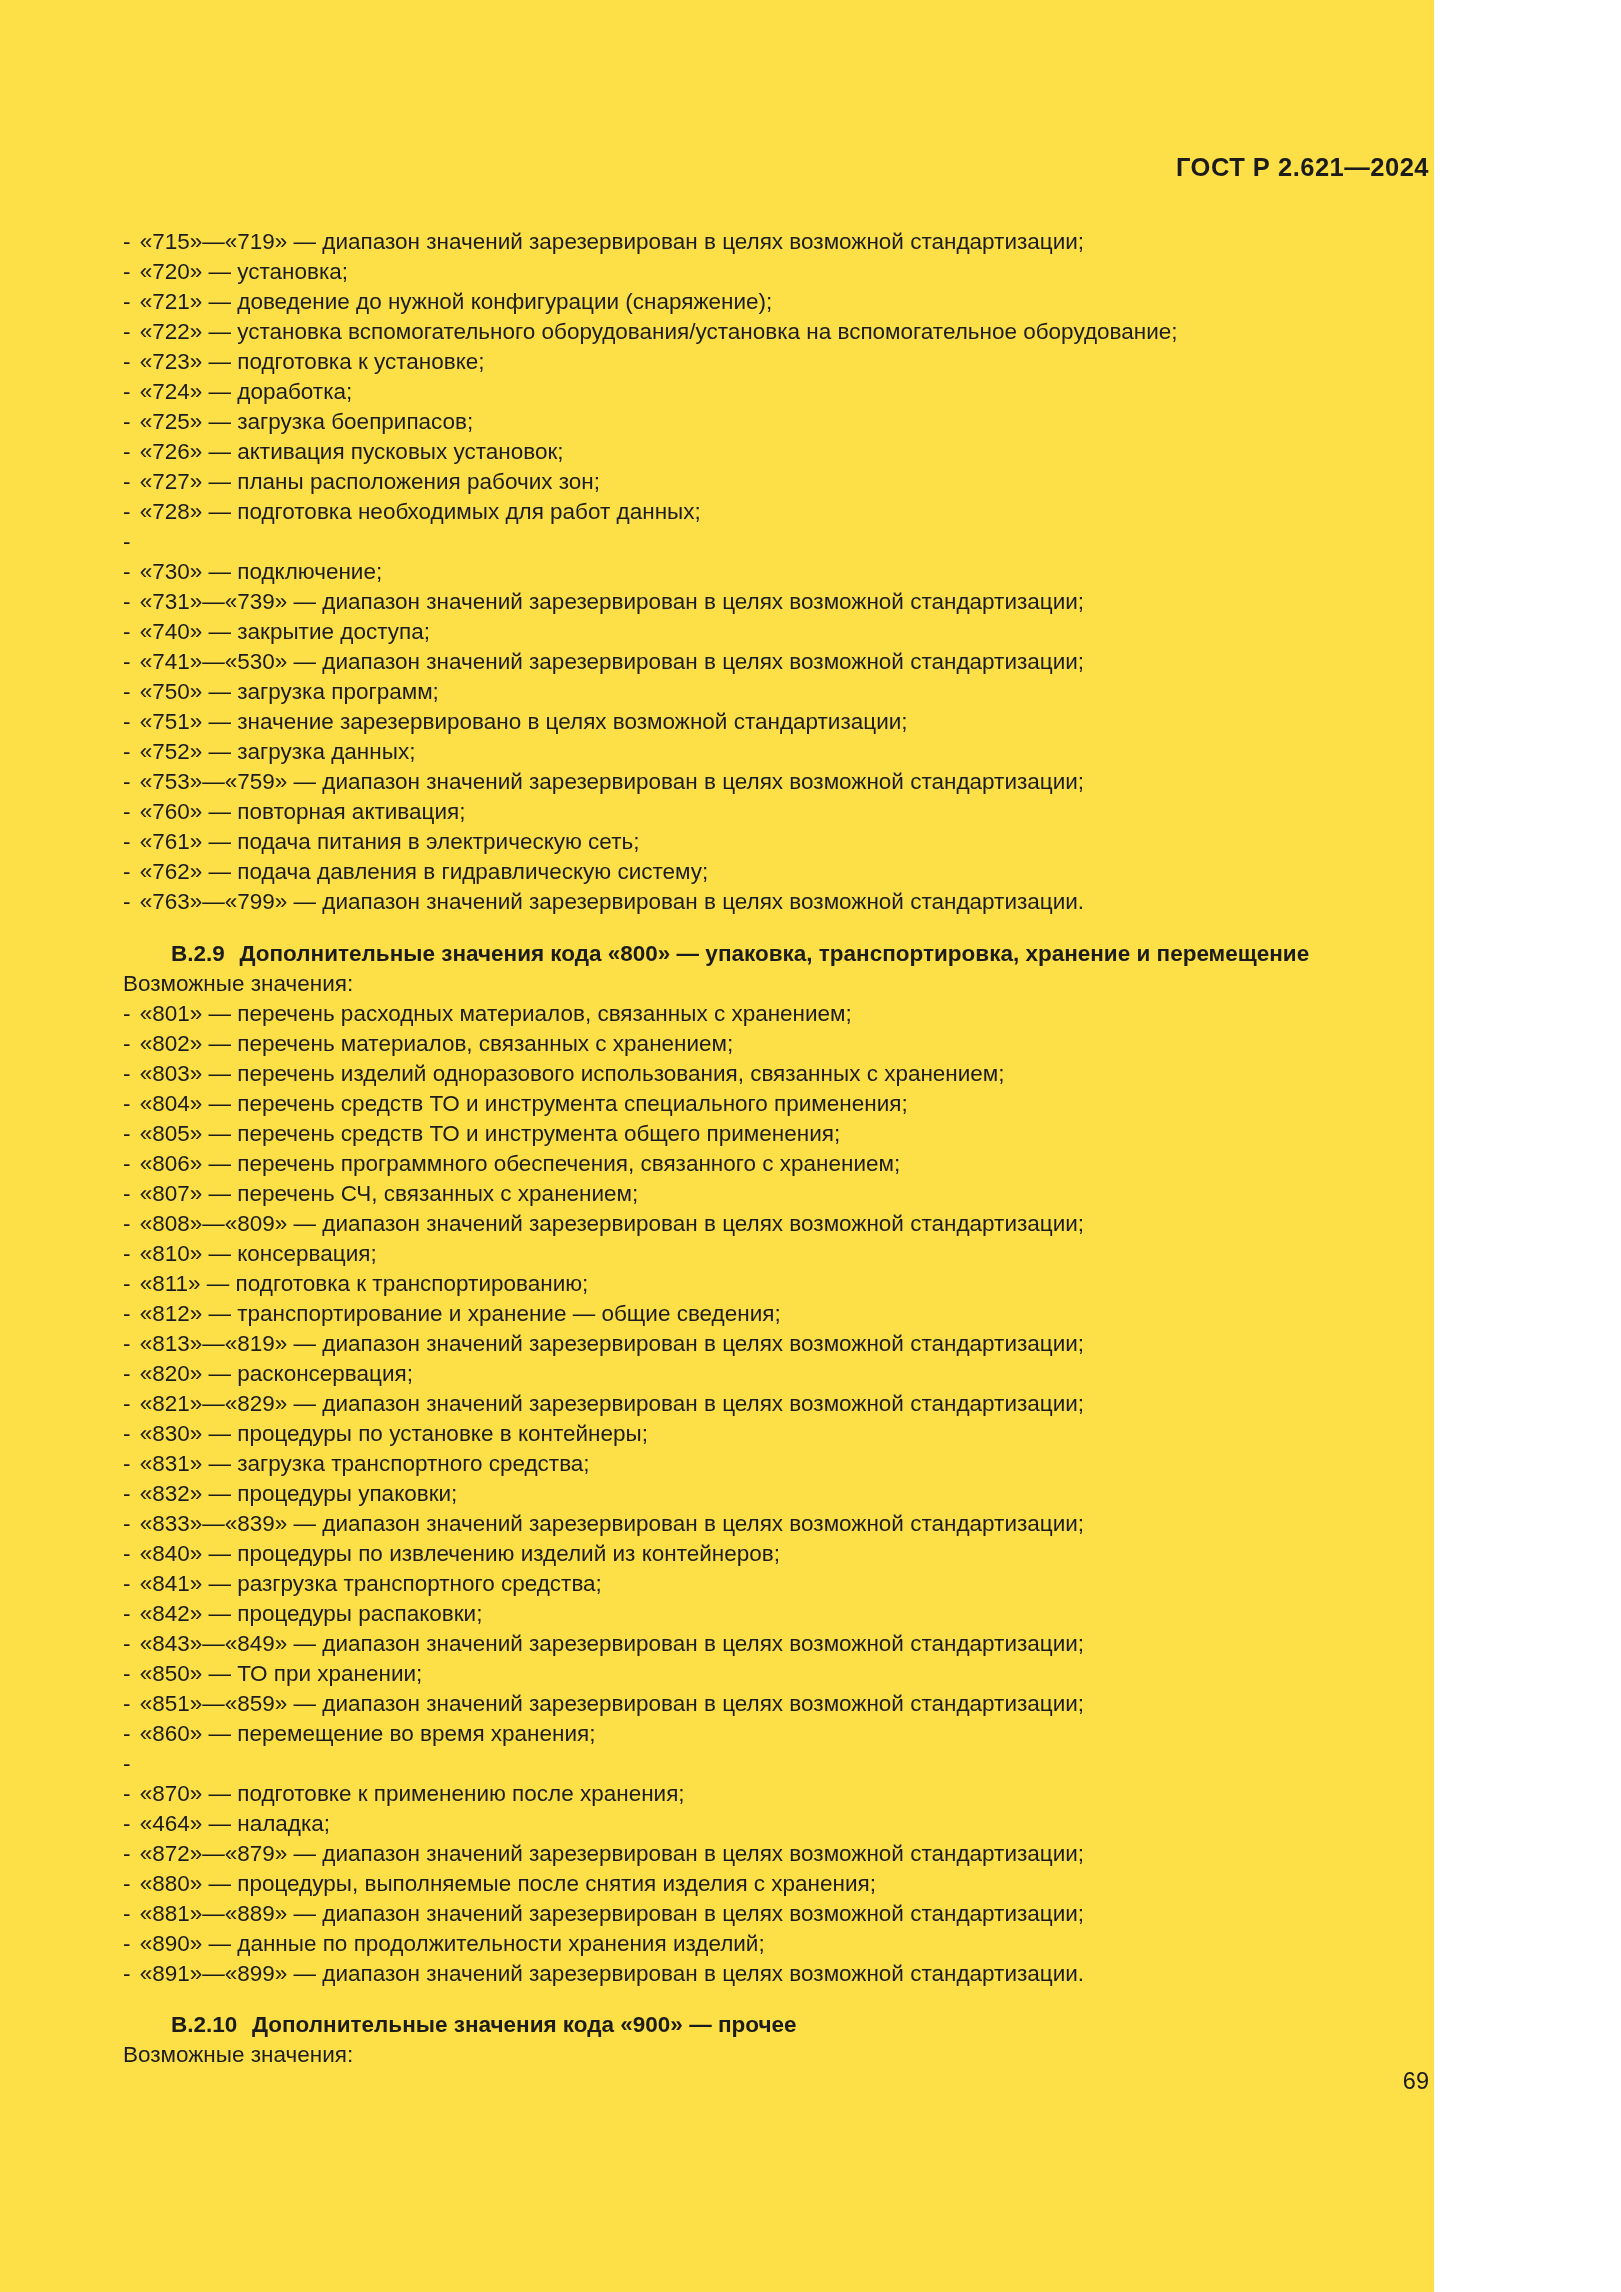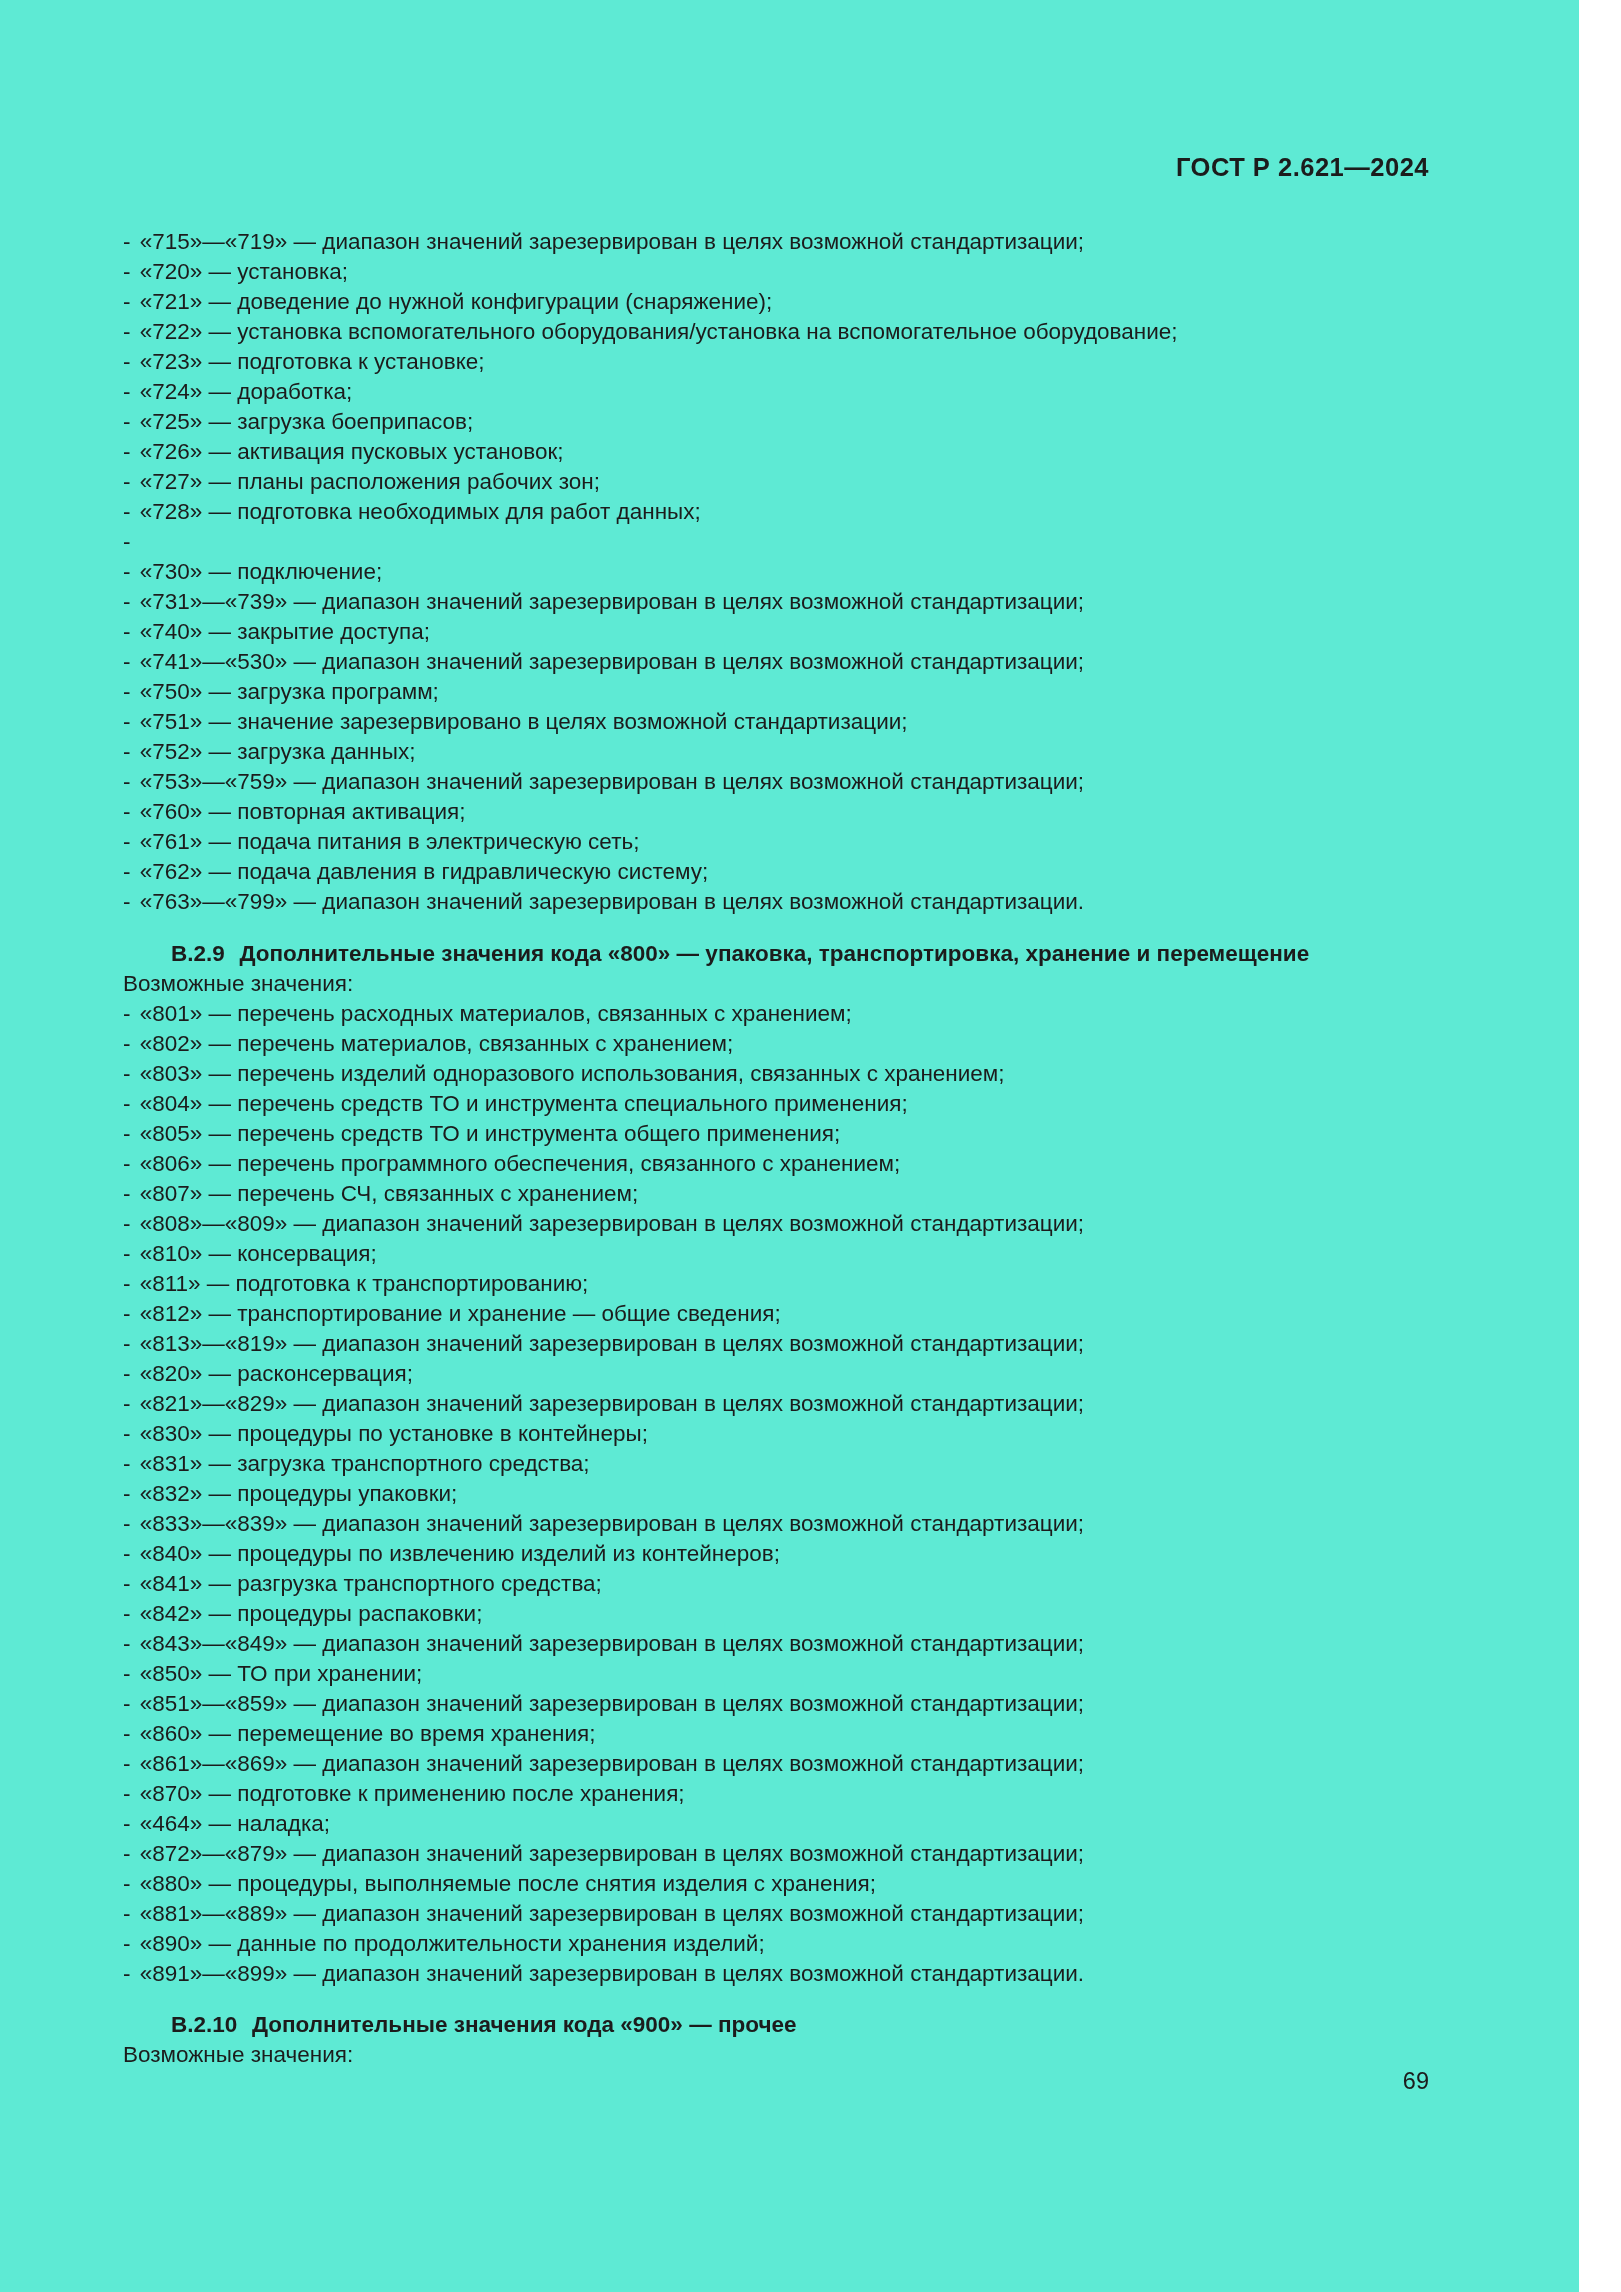--- a/index.html
+++ b/index.html
@@ -2,23 +2,23 @@
 <html><head>
 <meta charset="utf-8">
 <style>
   html, body {
     margin: 0;
     padding: 0;
     background: #ffffff;
   }
   .page {
     position: relative;
-    width: 1579px;
+    width: 1434px;
     height: 2293px;
-    background: #5eead4;
+    background: #fde047;
     font-family: "Liberation Sans", "DejaVu Sans", sans-serif;
     color: #1c1c1c;
     overflow: hidden;
   }
   .running-header {
     position: absolute;
     top: 153px;
     left: 123px;
     width: 1306px;
     text-align: right;
@@ -318,21 +318,20 @@
           <span class="item-text">«851»—«859» — диапазон значений зарезервирован в целях возможной стандартизации;</span>
         </div>
 
         <div class="list-item">
           <span class="dash-marker">-</span>
           <span class="item-text">«860» — перемещение во время хранения;</span>
         </div>
 
         <div class="list-item">
           <span class="dash-marker">-</span>
-          <span class="item-text">«861»—«869» — диапазон значений зарезервирован в целях возможной стандартизации;</span>
         </div>
 
         <div class="list-item">
           <span class="dash-marker">-</span>
           <span class="item-text">«870» — подготовке к применению после хранения;</span>
         </div>
 
         <div class="list-item">
           <span class="dash-marker">-</span>
           <span class="item-text">«464» — наладка;</span>

